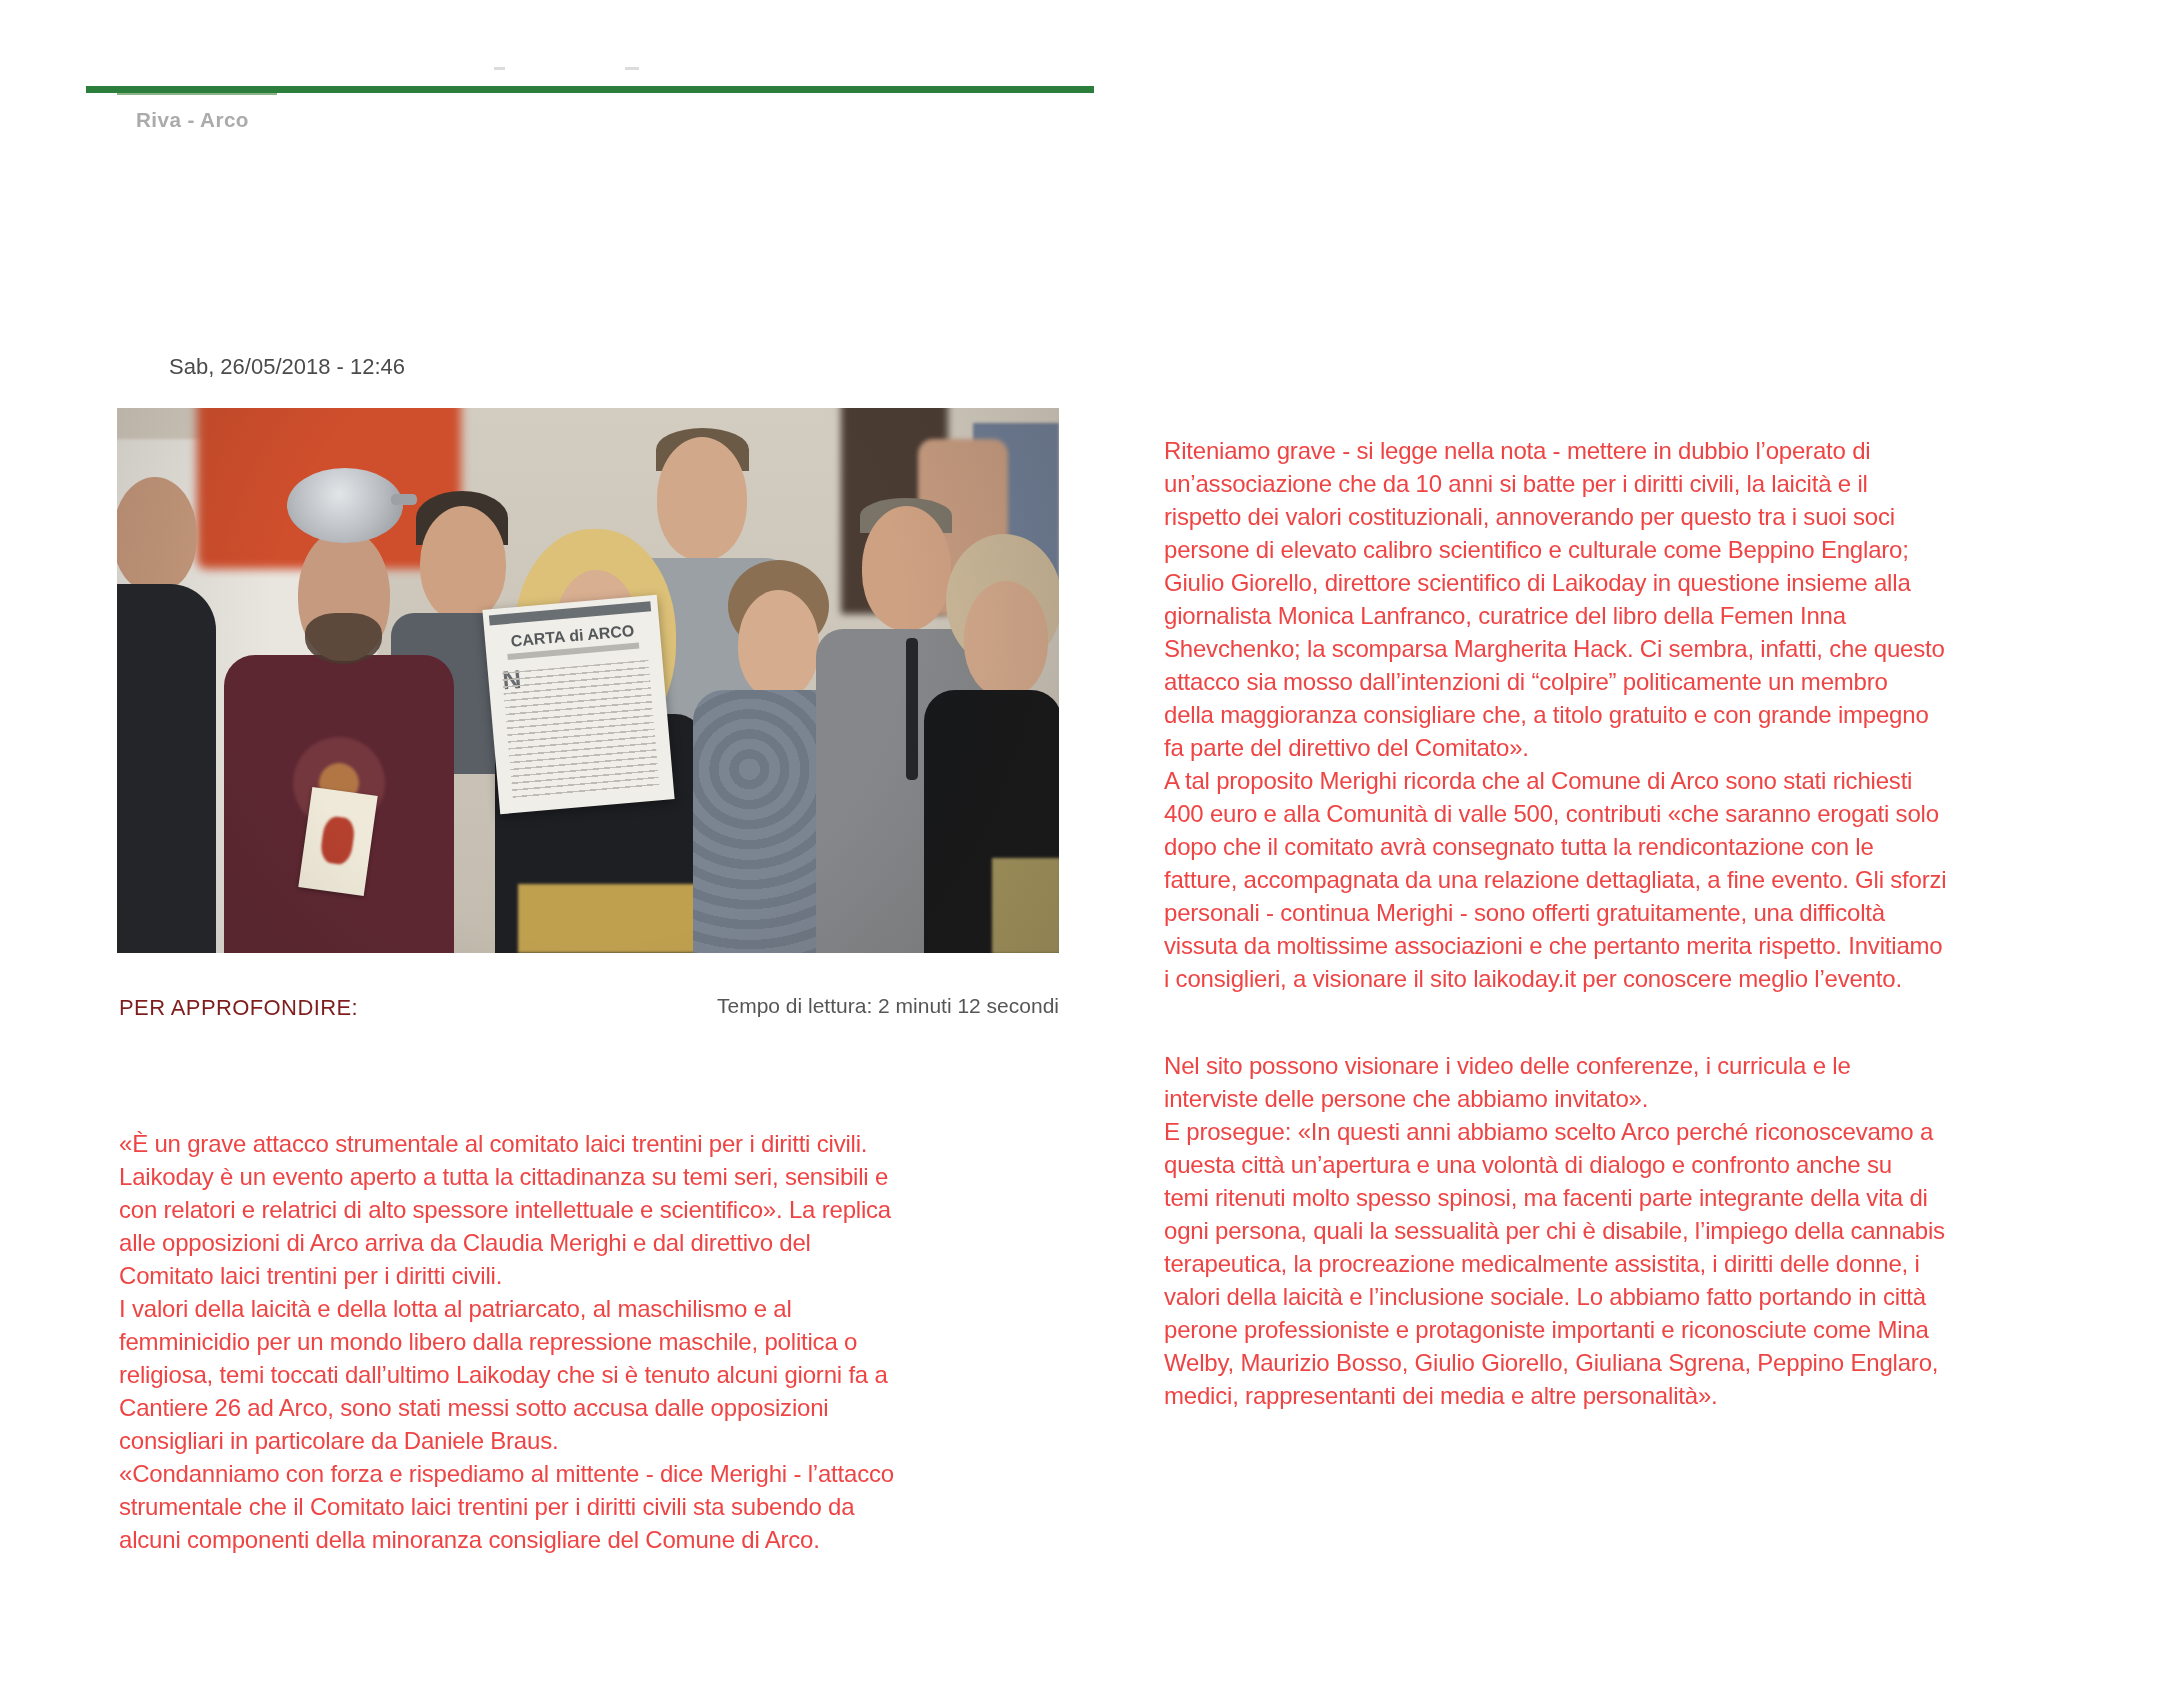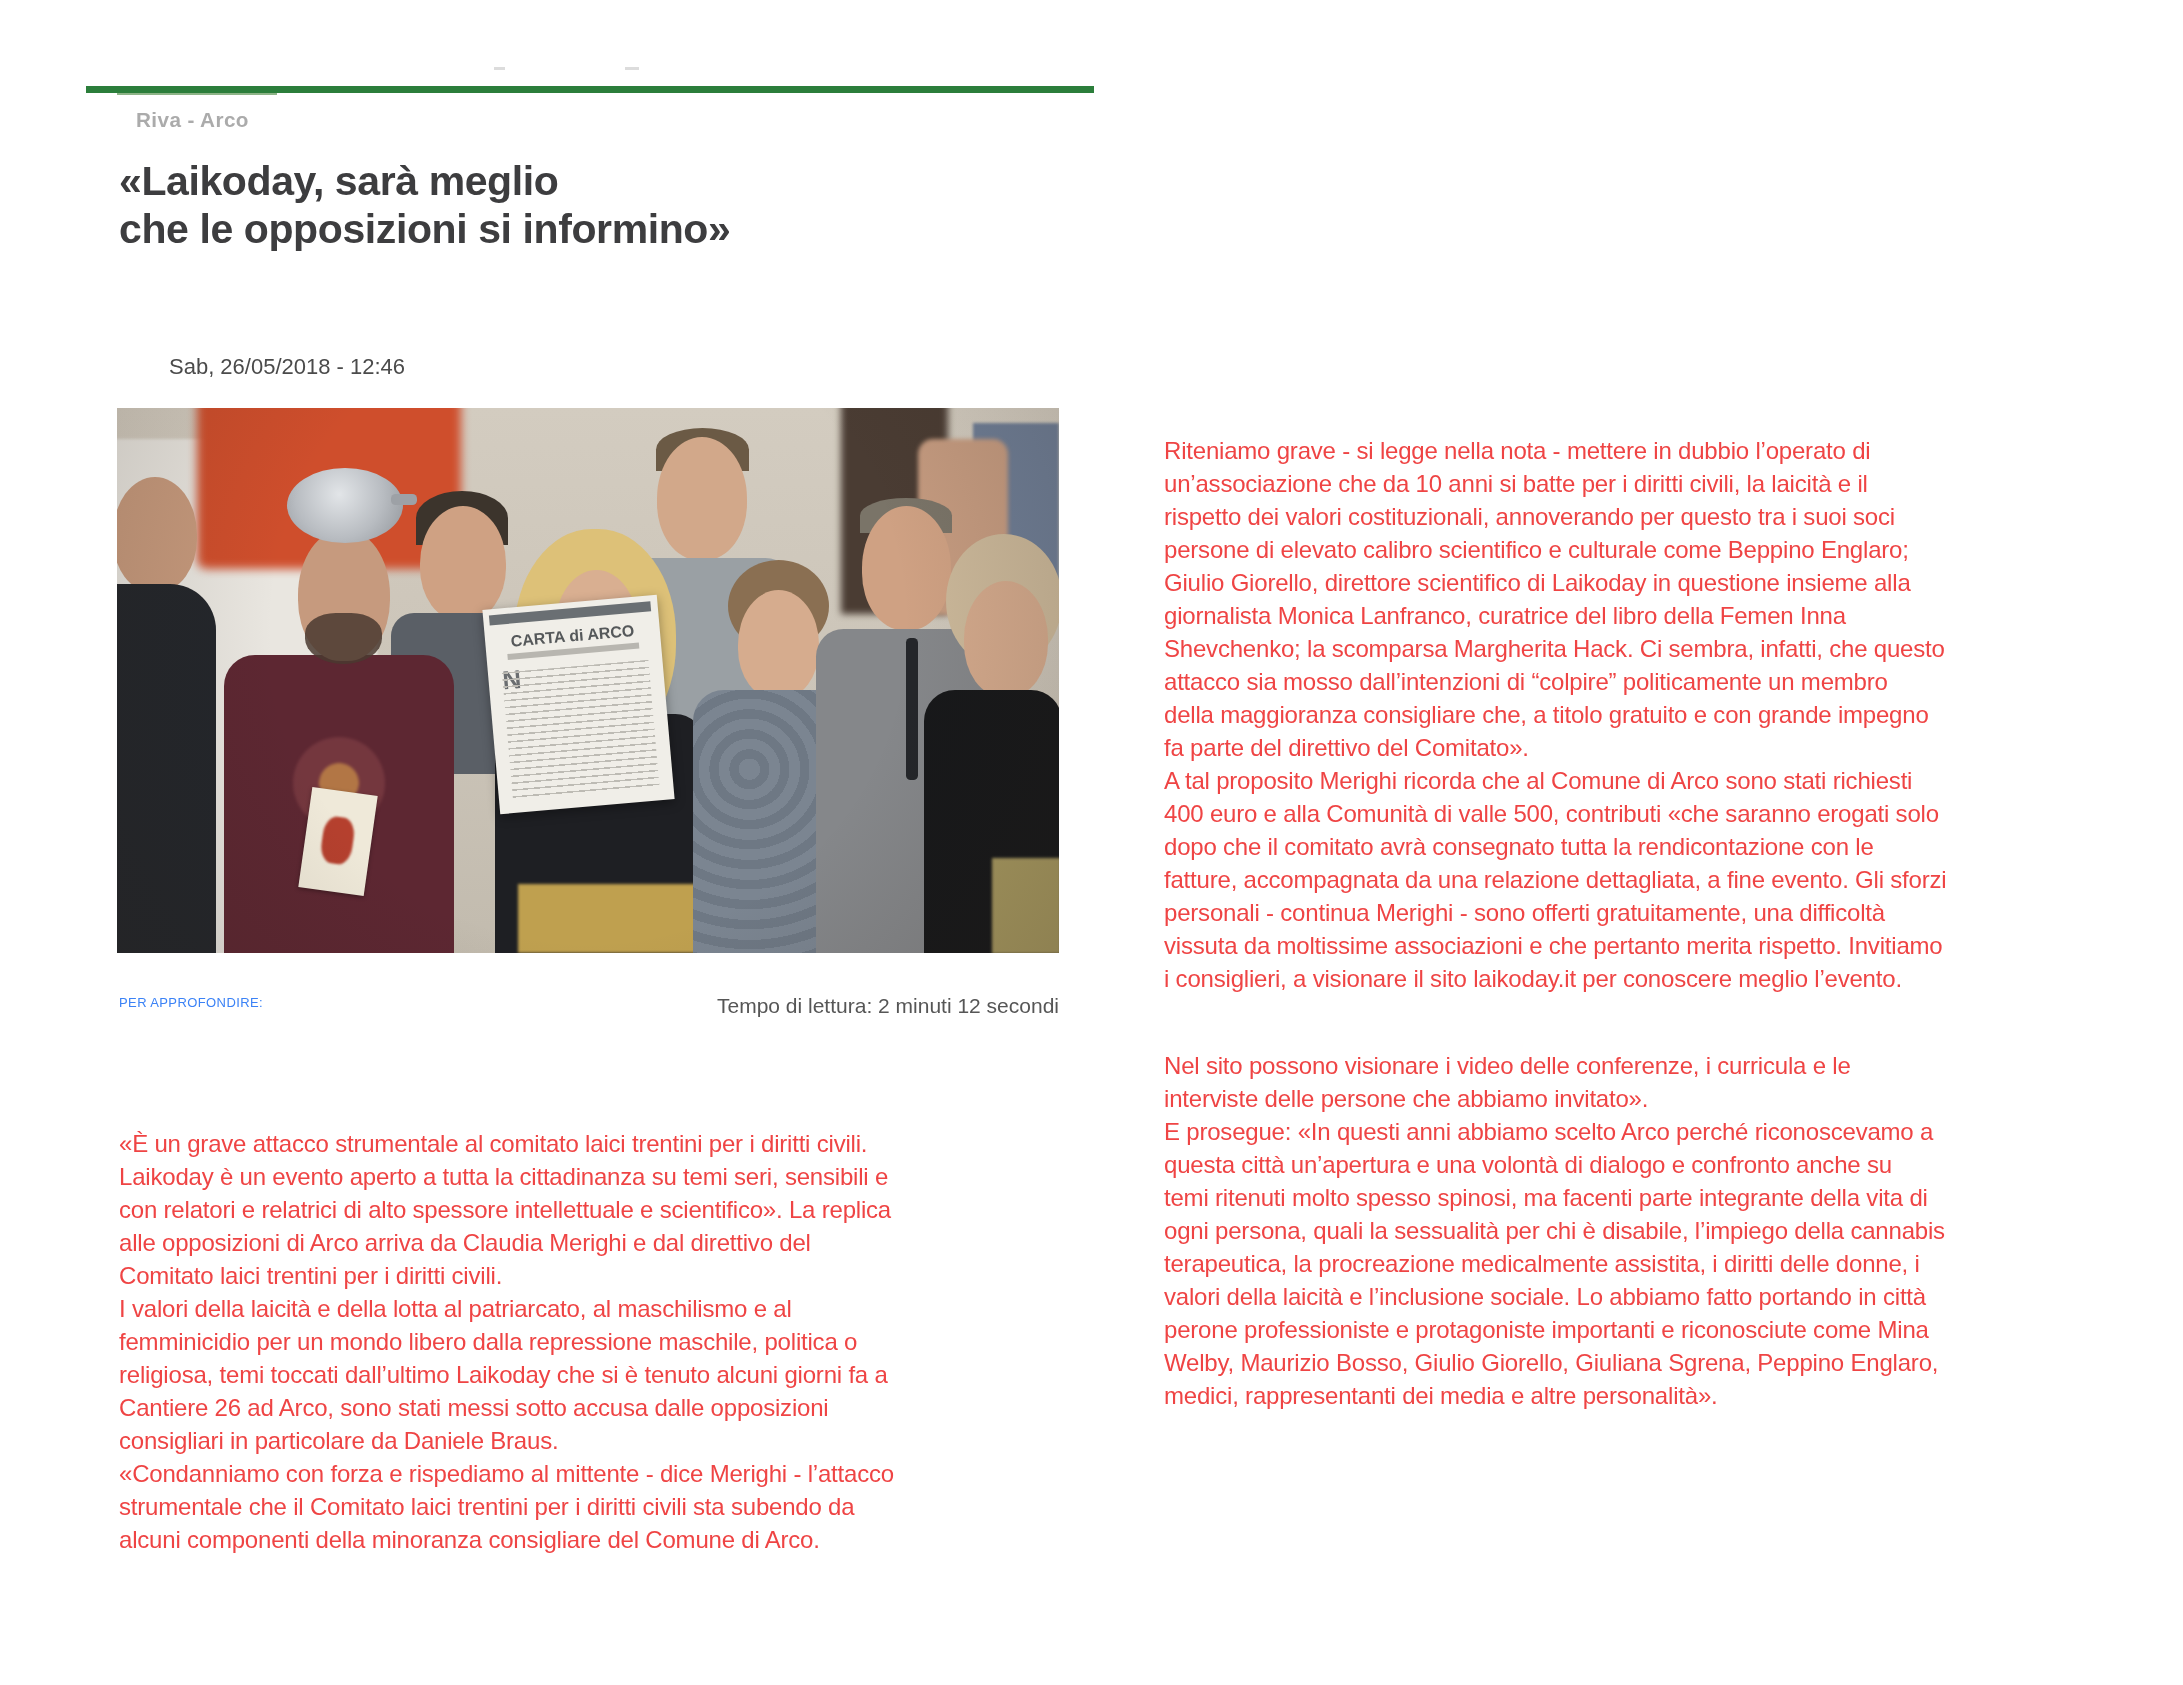--- a/index.html
+++ b/index.html
@@ -70,21 +70,21 @@
   .ph-paper-title{left:0;top:24.5px;width:175px;text-align:center;font-size:16px;font-weight:bold;
       color:#55585a;letter-spacing:0;}
   .ph-paper-sub{left:21.4px;top:46px;width:132px;height:6.1px;background:#b8b6b0;}
   .ph-paper-drop{left:13.8px;top:57px;font-size:26px;font-weight:bold;color:#6a6d70;}
   .ph-paper-lines{left:13.8px;top:64px;width:147px;height:129px;
       background:repeating-linear-gradient(180deg,#bdbbb4 0 1.5px,transparent 1.5px 6.9px);}
   .ph-vignette{left:0;top:0;width:942px;height:545px;
       background:radial-gradient(circle at 50% 40%,rgba(255,255,255,0) 55%,rgba(40,30,20,.18) 100%);}
 
   
-  .per-label{position:absolute;left:119px;top:995px;font-size:13px;color:#3b82f6;letter-spacing:0.4px;}
+  .per-label{position:absolute;left:119px;top:995px;font-size:22px;color:#7f1d1d;letter-spacing:0.4px;}
   .tag-lines{position:absolute;left:119px;top:1020px;font-size:21.4px;line-height:22px;color:#4a749d;}
   .tag-lines div{cursor:pointer;}
   .reading-time{position:absolute;left:689px;top:994px;width:370px;text-align:right;
       font-size:21px;color:#565656;}
 
   
   .col{font-size:24px;line-height:33px;letter-spacing:-0.2px;color:#ef4444;white-space:pre-line;}
   .col-left{position:absolute;left:119px;top:1127px;width:1019px;}
   .col-right{position:absolute;left:1164px;top:401px;width:1007px;}
   .col-right .p2{margin-top:21.4px;}
@@ -94,22 +94,20 @@
 
 <div id="page">
 
   <div class="top-remnant" style="left:494px;top:67px;width:10.7px;"></div>
   <div class="top-remnant" style="left:625px;top:67px;width:13.8px;"></div>
 
   <div class="green-bar"></div>
   <div class="green-bar-sub"></div>
 
   <div class="category">Riva - Arco</div>
-  <h1 class="headline" style="margin:0;">«Laikoday, sarà meglio
-che le opposizioni si informino»</h1>
   <div class="date">Sab, 26/05/2018 - 12:46</div>
 
   <div class="photo">
     <div class="ph-panel"></div>
     <div class="ph-orange"></div>
     <div class="ph-darkdoor"></div>
     <div class="ph-letters">
         <span style="color: rgb(217, 79, 154);">L</span>
         <span style="color: rgb(242, 163, 60);">O</span>
         <span style="color: rgb(63, 164, 78);">M</span>

